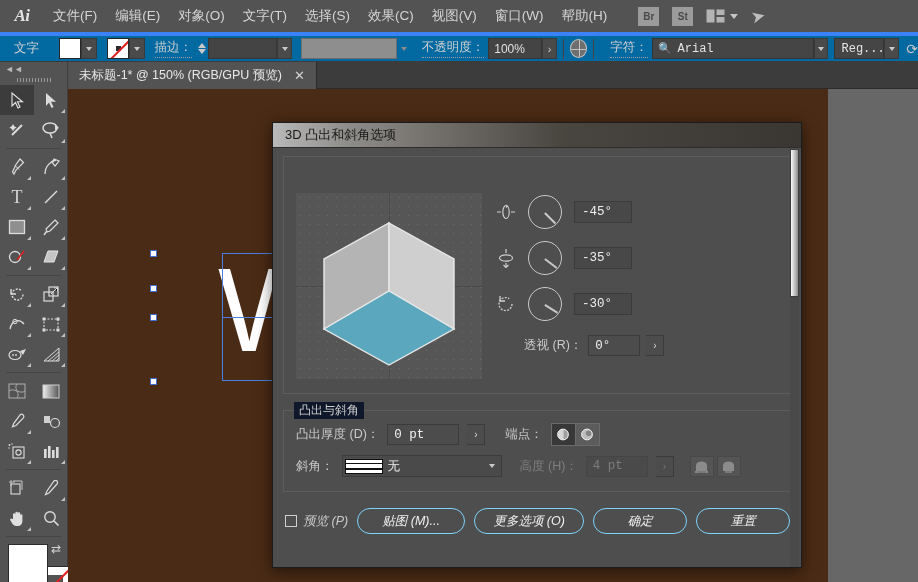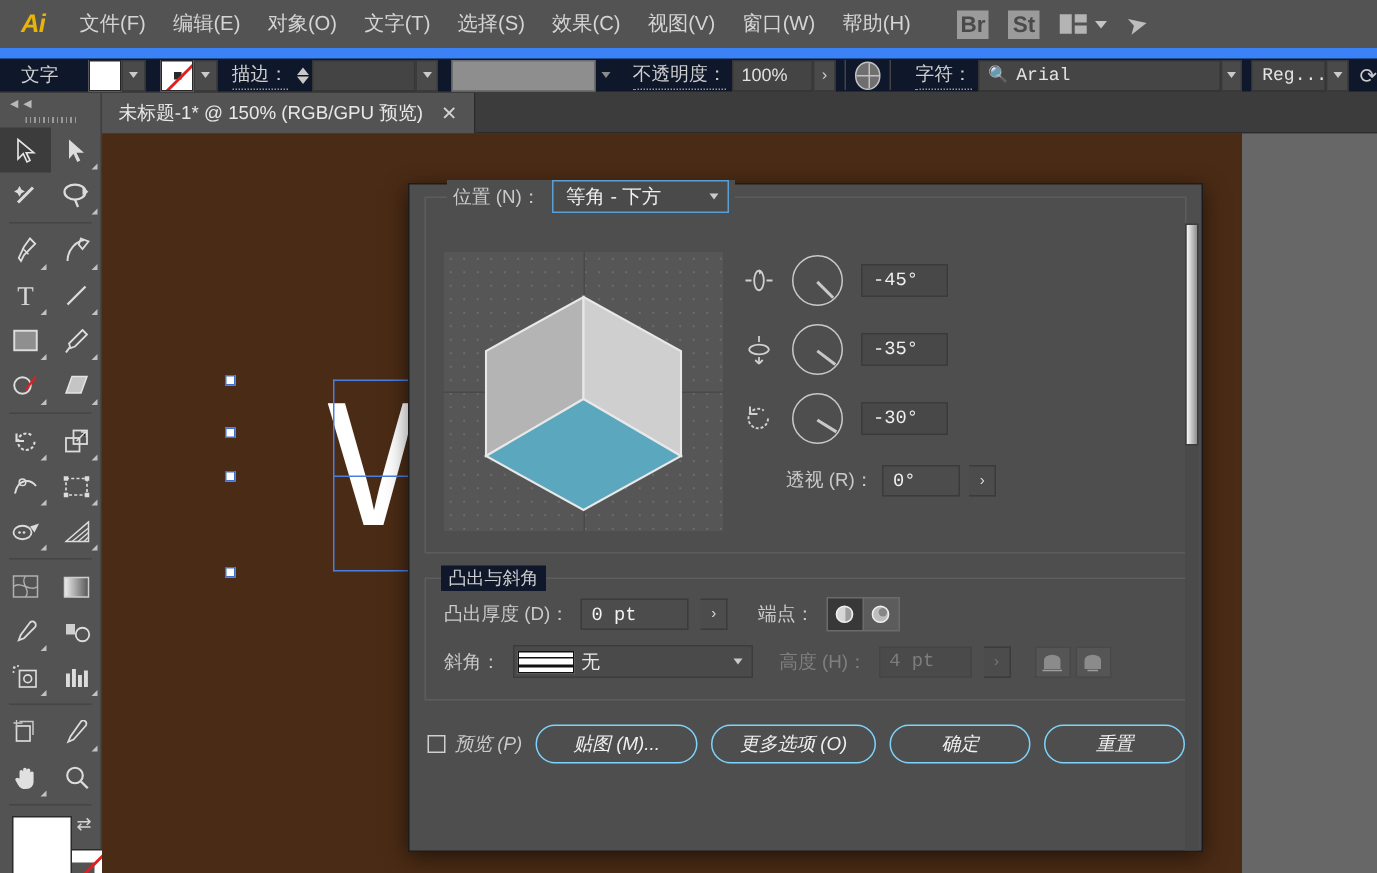--- a/index.html
+++ b/index.html
@@ -13,43 +13,43 @@
   #app { position: relative; width: 918px; height: 582px; }
 
   
   .menubar {
     position: absolute; left: 0; top: 0; width: 918px; height: 32px;
     background: #535353;
     display: flex; align-items: center;
   }
   .ai-logo {
     width: 44px; height: 32px; display: flex; align-items: center; justify-content: center;
-    color: #eab308; font-size: 17px; font-weight: bold; font-style: italic;
-    font-family: Liberation Sans, sans-serif;
+    color: #e5e5e5; font-size: 17px; font-weight: bold; font-style: italic;
+    font-family: Liberation Serif, serif;
     letter-spacing: -0.5px;
   }
   .menu-item {
     padding: 0 9px; height: 32px; line-height: 32px;
     color: #d4d4d4; font-size: 13.5px; white-space: nowrap; cursor: default;
   }
   .menubar-icons { display: flex; align-items: center; margin-left: 22px; gap: 13px; }
   .sq-icon {
     width: 21px; height: 19px; background: #9b9b9b; color: #4a4a4a;
-    font-size: 15px; font-weight: bold; display: flex; align-items: center; justify-content: center;
+    font-size: 10px; font-weight: bold; display: flex; align-items: center; justify-content: center;
     font-family: "Liberation Sans", sans-serif;
   }
   .layout-icon { display: flex; align-items: center; gap: 5px; }
   .chev { width: 0; height: 0; border-left: 4px solid transparent; border-right: 4px solid transparent;
           border-top: 5px solid #c6c6c6; }
   .rocket { color: #bdbdbd; font-size: 17px; transform: rotate(-13deg); }
 
   
   .controlbar {
     position: absolute; left: 0; top: 32px; width: 918px; height: 30px;
-    background: #0f172a; border-top: 7px solid #3b82f6; border-bottom: 1px solid #3c3c3c;
+    background: #0369a1; border-top: 4px solid #3b82f6; border-bottom: 1px solid #3c3c3c;
     display: flex; align-items: center;
   }
   .cb-label { color: #cfcfcf; font-size: 12.5px; padding: 0 8px; white-space: nowrap; }
   .cb-label.dotted { border-bottom: 1px dotted #9a9a9a; padding: 0 0 1px 0; margin: 0 4px 0 10px; }
   .divider-v { width: 1px; height: 20px; background: #434343; margin: 0 6px; }
   .swatch-box {
     width: 22px; height: 21px; background: #fff; border: 1px solid #262626;
   }
   .swatch-none {
     width: 22px; height: 21px; background: #fff; border: 1px solid #262626; position: relative; overflow: hidden;
@@ -597,31 +597,27 @@
     <div class="selbox"></div>
     <div class="selbox-mid"></div>
     <div class="handle" style="left:82px;top:161px;"></div>
     <div class="handle" style="left:82px;top:225px;"></div>
     <div class="handle" style="left:82px;top:289px;"></div>
     <div class="handle" style="left:82px;top:196px;"></div>
   </div>
   <div class="canvas-right"></div>
 
   <div class="dialog">
+    <div class="dlg-title">
+      <span>3D 凸出和斜角选项</span>
+    </div>
 
     <div class="dlg-body">
 
       <div class="group-box" style="height:238px;padding:16px 12px 10px 12px;">
-        <div style="display:flex;align-items:center;gap:8px;position:absolute;left:14px;top:-12px;background:#4e4e4e;padding:0 4px;">
-          <span class="lbl">位置 (N)：</span>
-          <div class="sel-drop" style="width:118px;">
-            <span>等角 - 下方</span>
-            <span class="chev-sm"></span>
-          </div>
-        </div>
 
         <div style="display:flex;gap:14px;margin-top:14px;">
 
           <div class="cube-pane" style="width:186px;">
             <div class="cube-dots"></div>
             <div class="cube-ax-v"></div>
             <div class="cube-ax-h"></div>
             <svg width="186" height="186" viewBox="0 0 186 186" style="position:absolute;left:0;top:0;">
               <polygon points="93,30 158,66 158,136 93,172 28,136 28,66" fill="none"></polygon>
               <polygon points="93,30 93,98 28,136 28,66" fill="#b4b4b4" stroke="#e8e8e8" stroke-width="1.4"></polygon>

